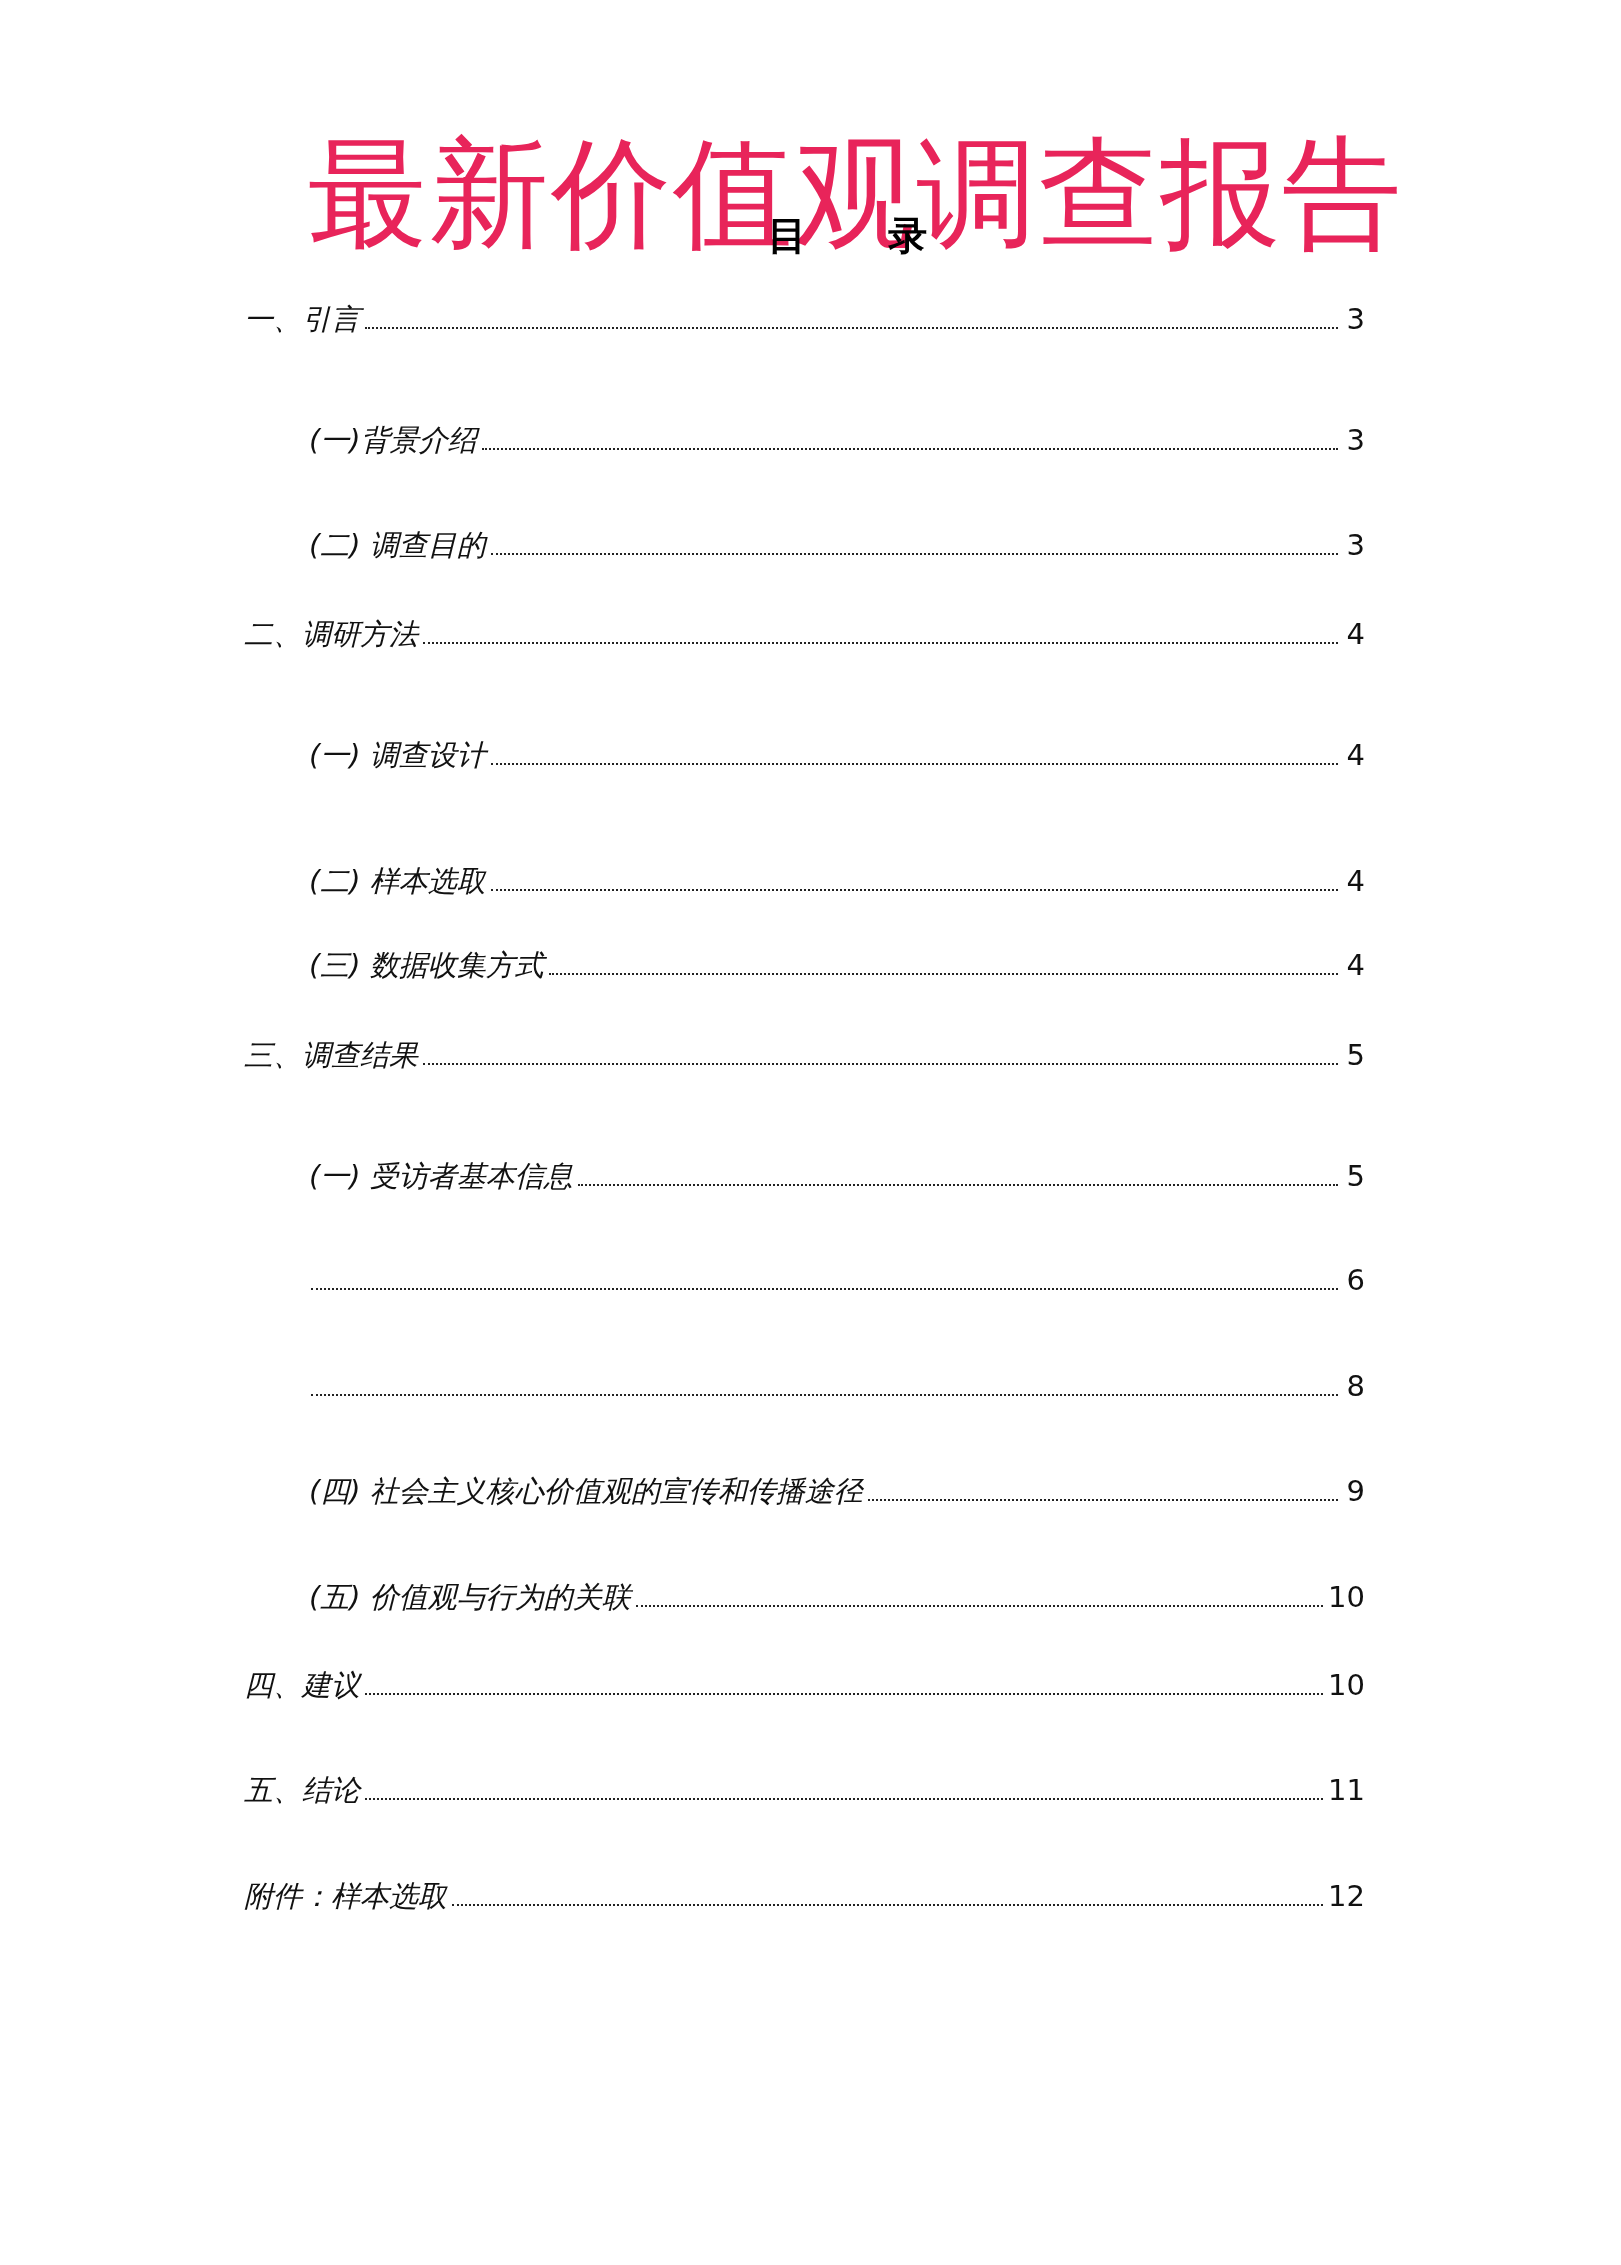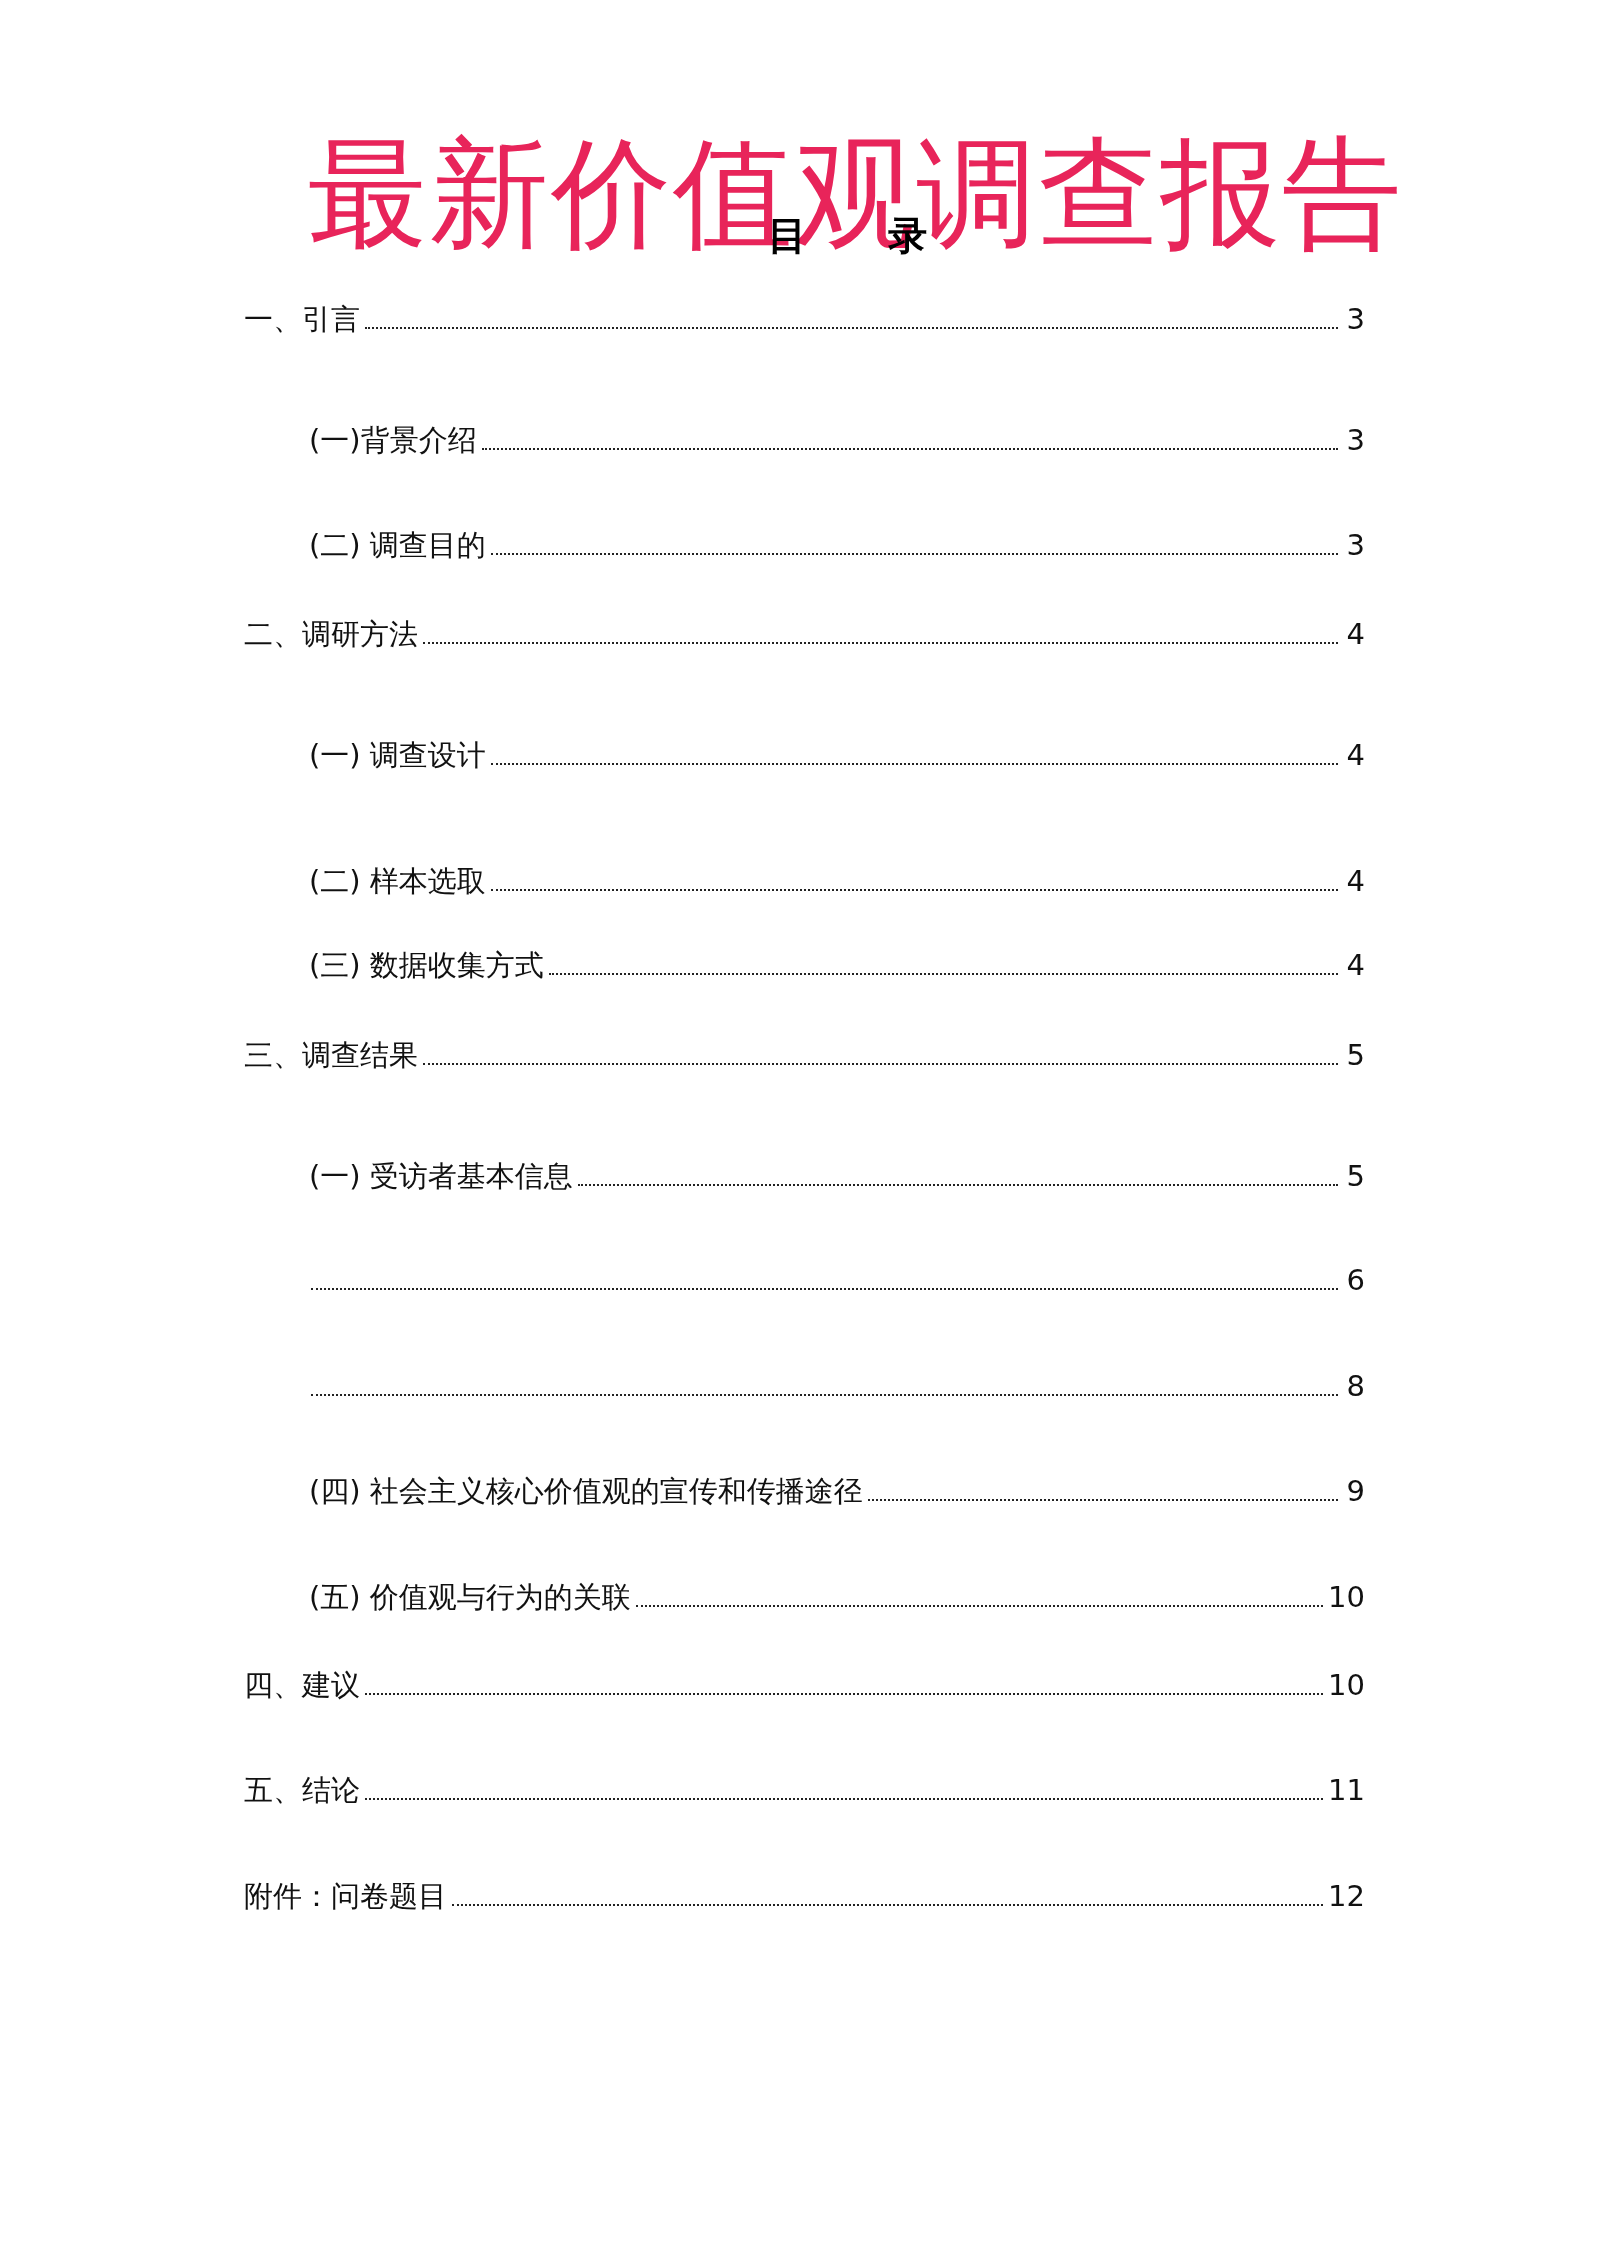--- a/index.html
+++ b/index.html
@@ -67,20 +67,21 @@
   }
   .toc-row.level-2 {
     left: 309px;
     width: 1056px;
     margin-top: 16px;
   }
   .toc-label {
     white-space: nowrap;
     flex: 0 0 auto;
     padding-right: 3.6px;
+    font-style: italic;
   }
   .toc-leader {
     flex: 1 1 auto;
     height: 0;
     border-bottom: 2.7px dotted #222222;
     margin-bottom: 8px;
     margin-left: 1.8px;
     margin-right: 5.4px;
   }
   .toc-page {
@@ -184,20 +185,20 @@
       <span class="toc-page">10</span>
     </div>
 
     <div class="toc-row level-1" style="top:1765px">
       <span class="toc-label">五、结论</span>
       <span class="toc-leader"></span>
       <span class="toc-page">11</span>
     </div>
 
     <div class="toc-row level-1" style="top:1871px">
-      <span class="toc-label">附件：问卷题目</span>
+      <span class="toc-label">附件：样本选取</span>
       <span class="toc-leader"></span>
       <span class="toc-page">12</span>
     </div>
 
   </div>
 </div>
 
 
 </body></html>

